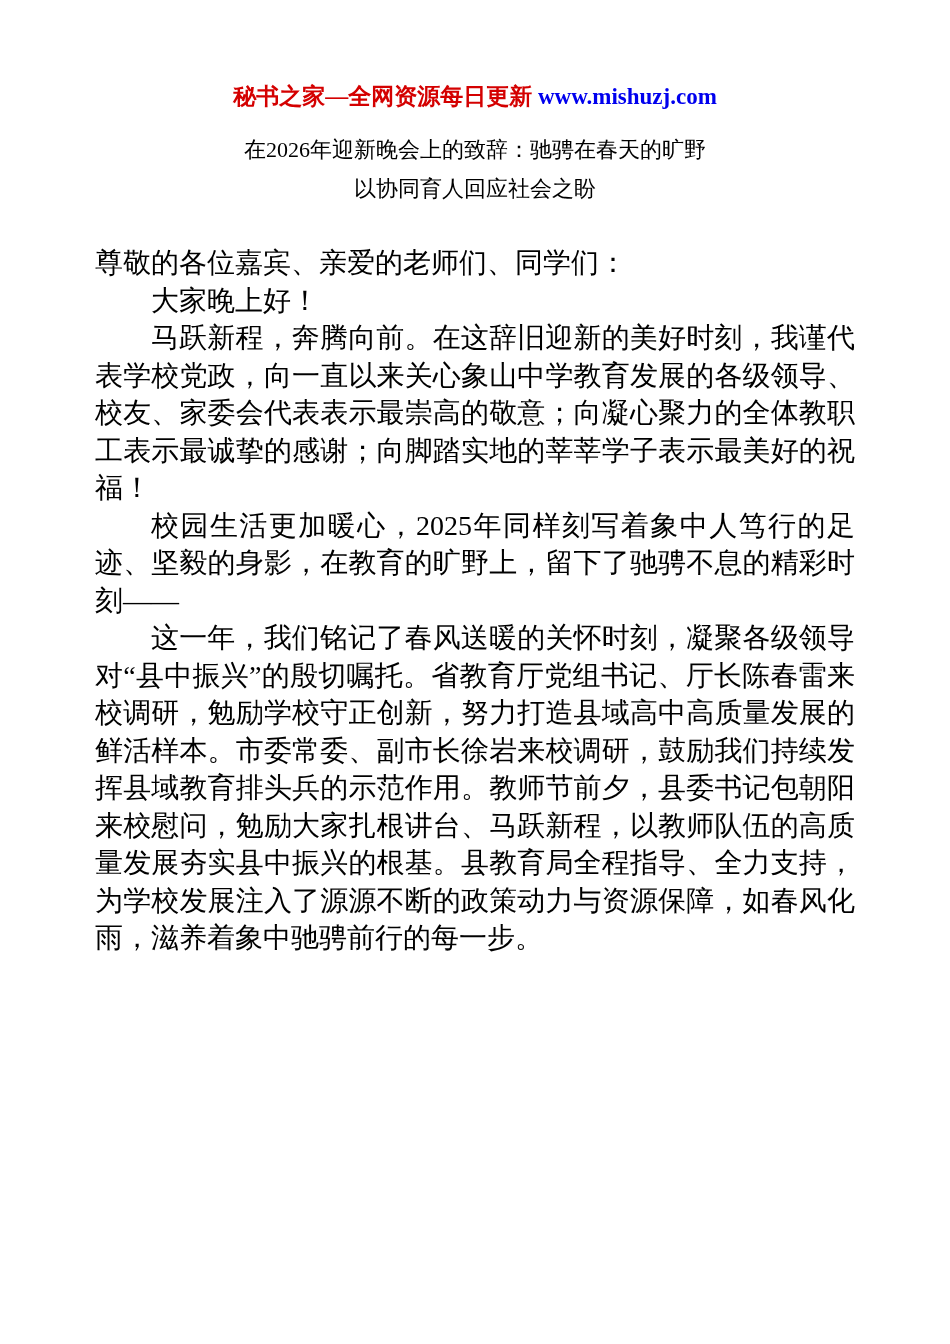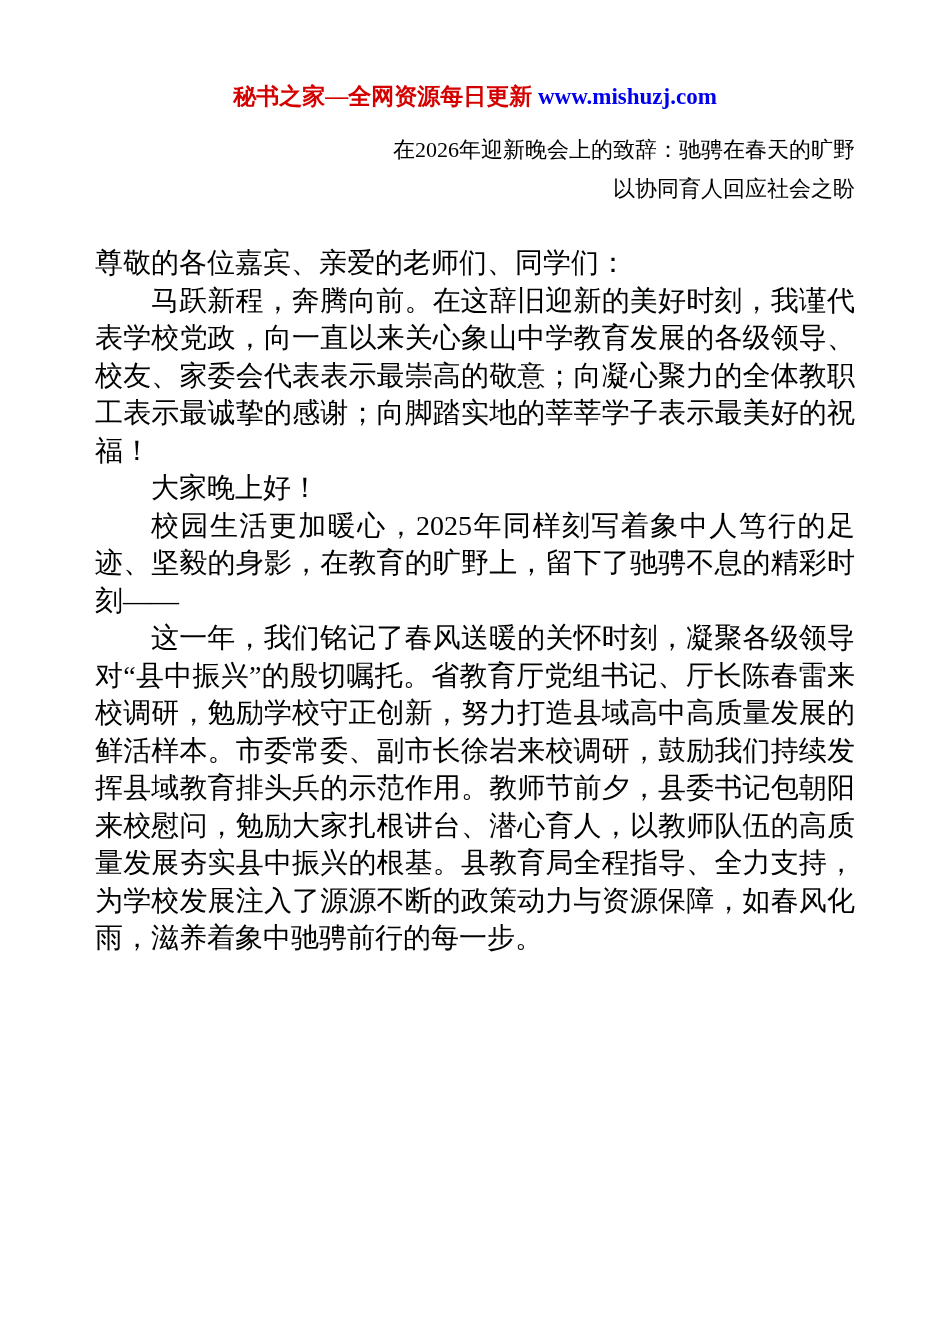--- a/index.html
+++ b/index.html
@@ -28,21 +28,21 @@
     .site-name,
     .site-tagline {
       color: #d40000;
     }
     .site-url {
       color: #0000ee;
       text-decoration: none;
     }
     .heading {
       margin-top: 18px;
-      text-align: right;
+      text-align: center;
       font-size: 22px;
       line-height: 39px;
     }
     .heading .line {
       display: block;
     }
     .content {
       margin-top: 36px;
       font-size: 28px;
       line-height: 37.5px;
@@ -65,19 +65,19 @@
     <span class="site-name">秘书之家</span><span class="site-tagline">—全网资源每日更新 </span><a class="site-url" href="#">www.mishuzj.com</a>
   </div>
 
   <div class="heading">
     <span class="line">在2026年迎新晚会上的致辞：驰骋在春天的旷野</span>
     <span class="line">以协同育人回应社会之盼</span>
   </div>
 
   <div class="content">
     <p>尊敬的各位嘉宾、亲爱的老师们、同学们：</p>
+    <p class="indent">大家晚上好！</p>
     <p class="indent">马跃新程，奔腾向前。在这辞旧迎新的美好时刻，我谨代表学校党政，向一直以来关心象山中学教育发展的各级领导、校友、家委会代表表示最崇高的敬意；向凝心聚力的全体教职工表示最诚挚的感谢；向脚踏实地的莘莘学子表示最美好的祝福！</p>
-    <p class="indent">大家晚上好！</p>
     <p class="indent">校园生活更加暖心，2025年同样刻写着象中人笃行的足迹、坚毅的身影，在教育的旷野上，留下了驰骋不息的精彩时刻——</p>
-    <p class="indent">这一年，我们铭记了春风送暖的关怀时刻，凝聚各级领导对“县中振兴”的殷切嘱托。省教育厅党组书记、厅长陈春雷来校调研，勉励学校守正创新，努力打造县域高中高质量发展的鲜活样本。市委常委、副市长徐岩来校调研，鼓励我们持续发挥县域教育排头兵的示范作用。教师节前夕，县委书记包朝阳来校慰问，勉励大家扎根讲台、潜心育人，以教师队伍的高质量发展夯实县中振兴的根基。县教育局全程指导、全力支持，为学校发展注入了源源不断的政策动力与资源保障，如春风化雨，滋养着象中驰骋前行的每一步。</p>
+    <p class="indent">这一年，我们铭记了春风送暖的关怀时刻，凝聚各级领导对“县中振兴”的殷切嘱托。省教育厅党组书记、厅长陈春雷来校调研，勉励学校守正创新，努力打造县域高中高质量发展的鲜活样本。市委常委、副市长徐岩来校调研，鼓励我们持续发挥县域教育排头兵的示范作用。教师节前夕，县委书记包朝阳来校慰问，勉励大家扎根讲台、马跃新程，以教师队伍的高质量发展夯实县中振兴的根基。县教育局全程指导、全力支持，为学校发展注入了源源不断的政策动力与资源保障，如春风化雨，滋养着象中驰骋前行的每一步。</p>
   </div>
 
 </div>
 
 </body></html>

